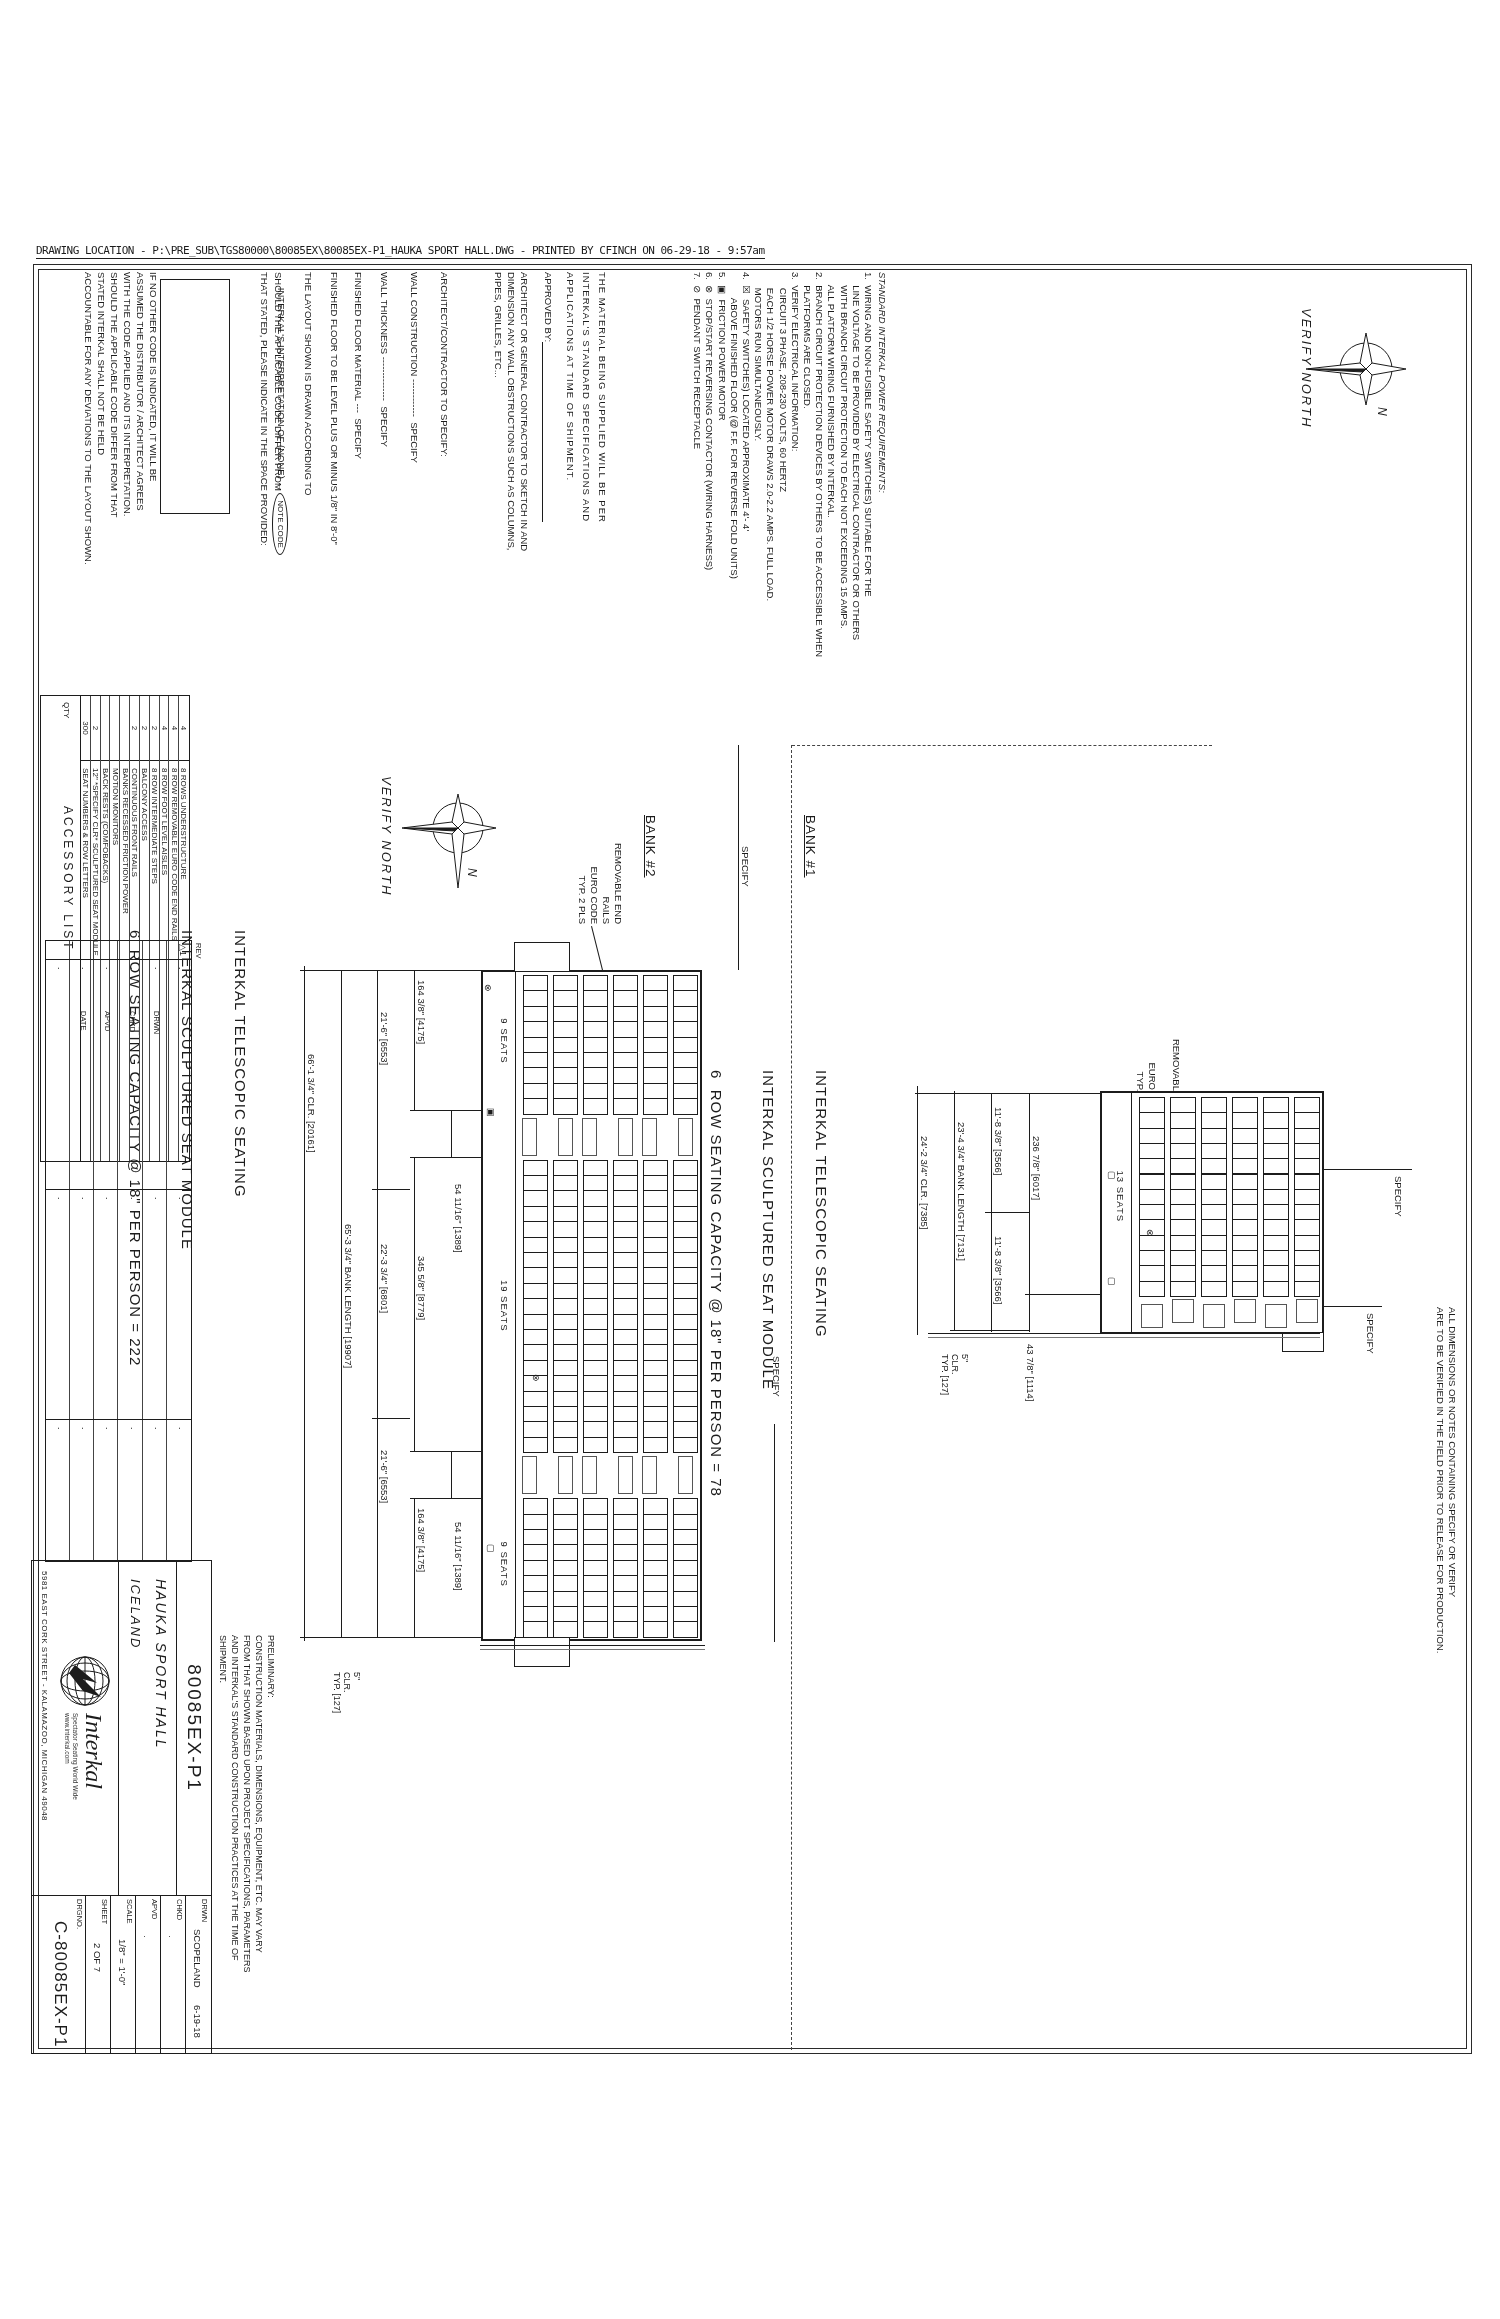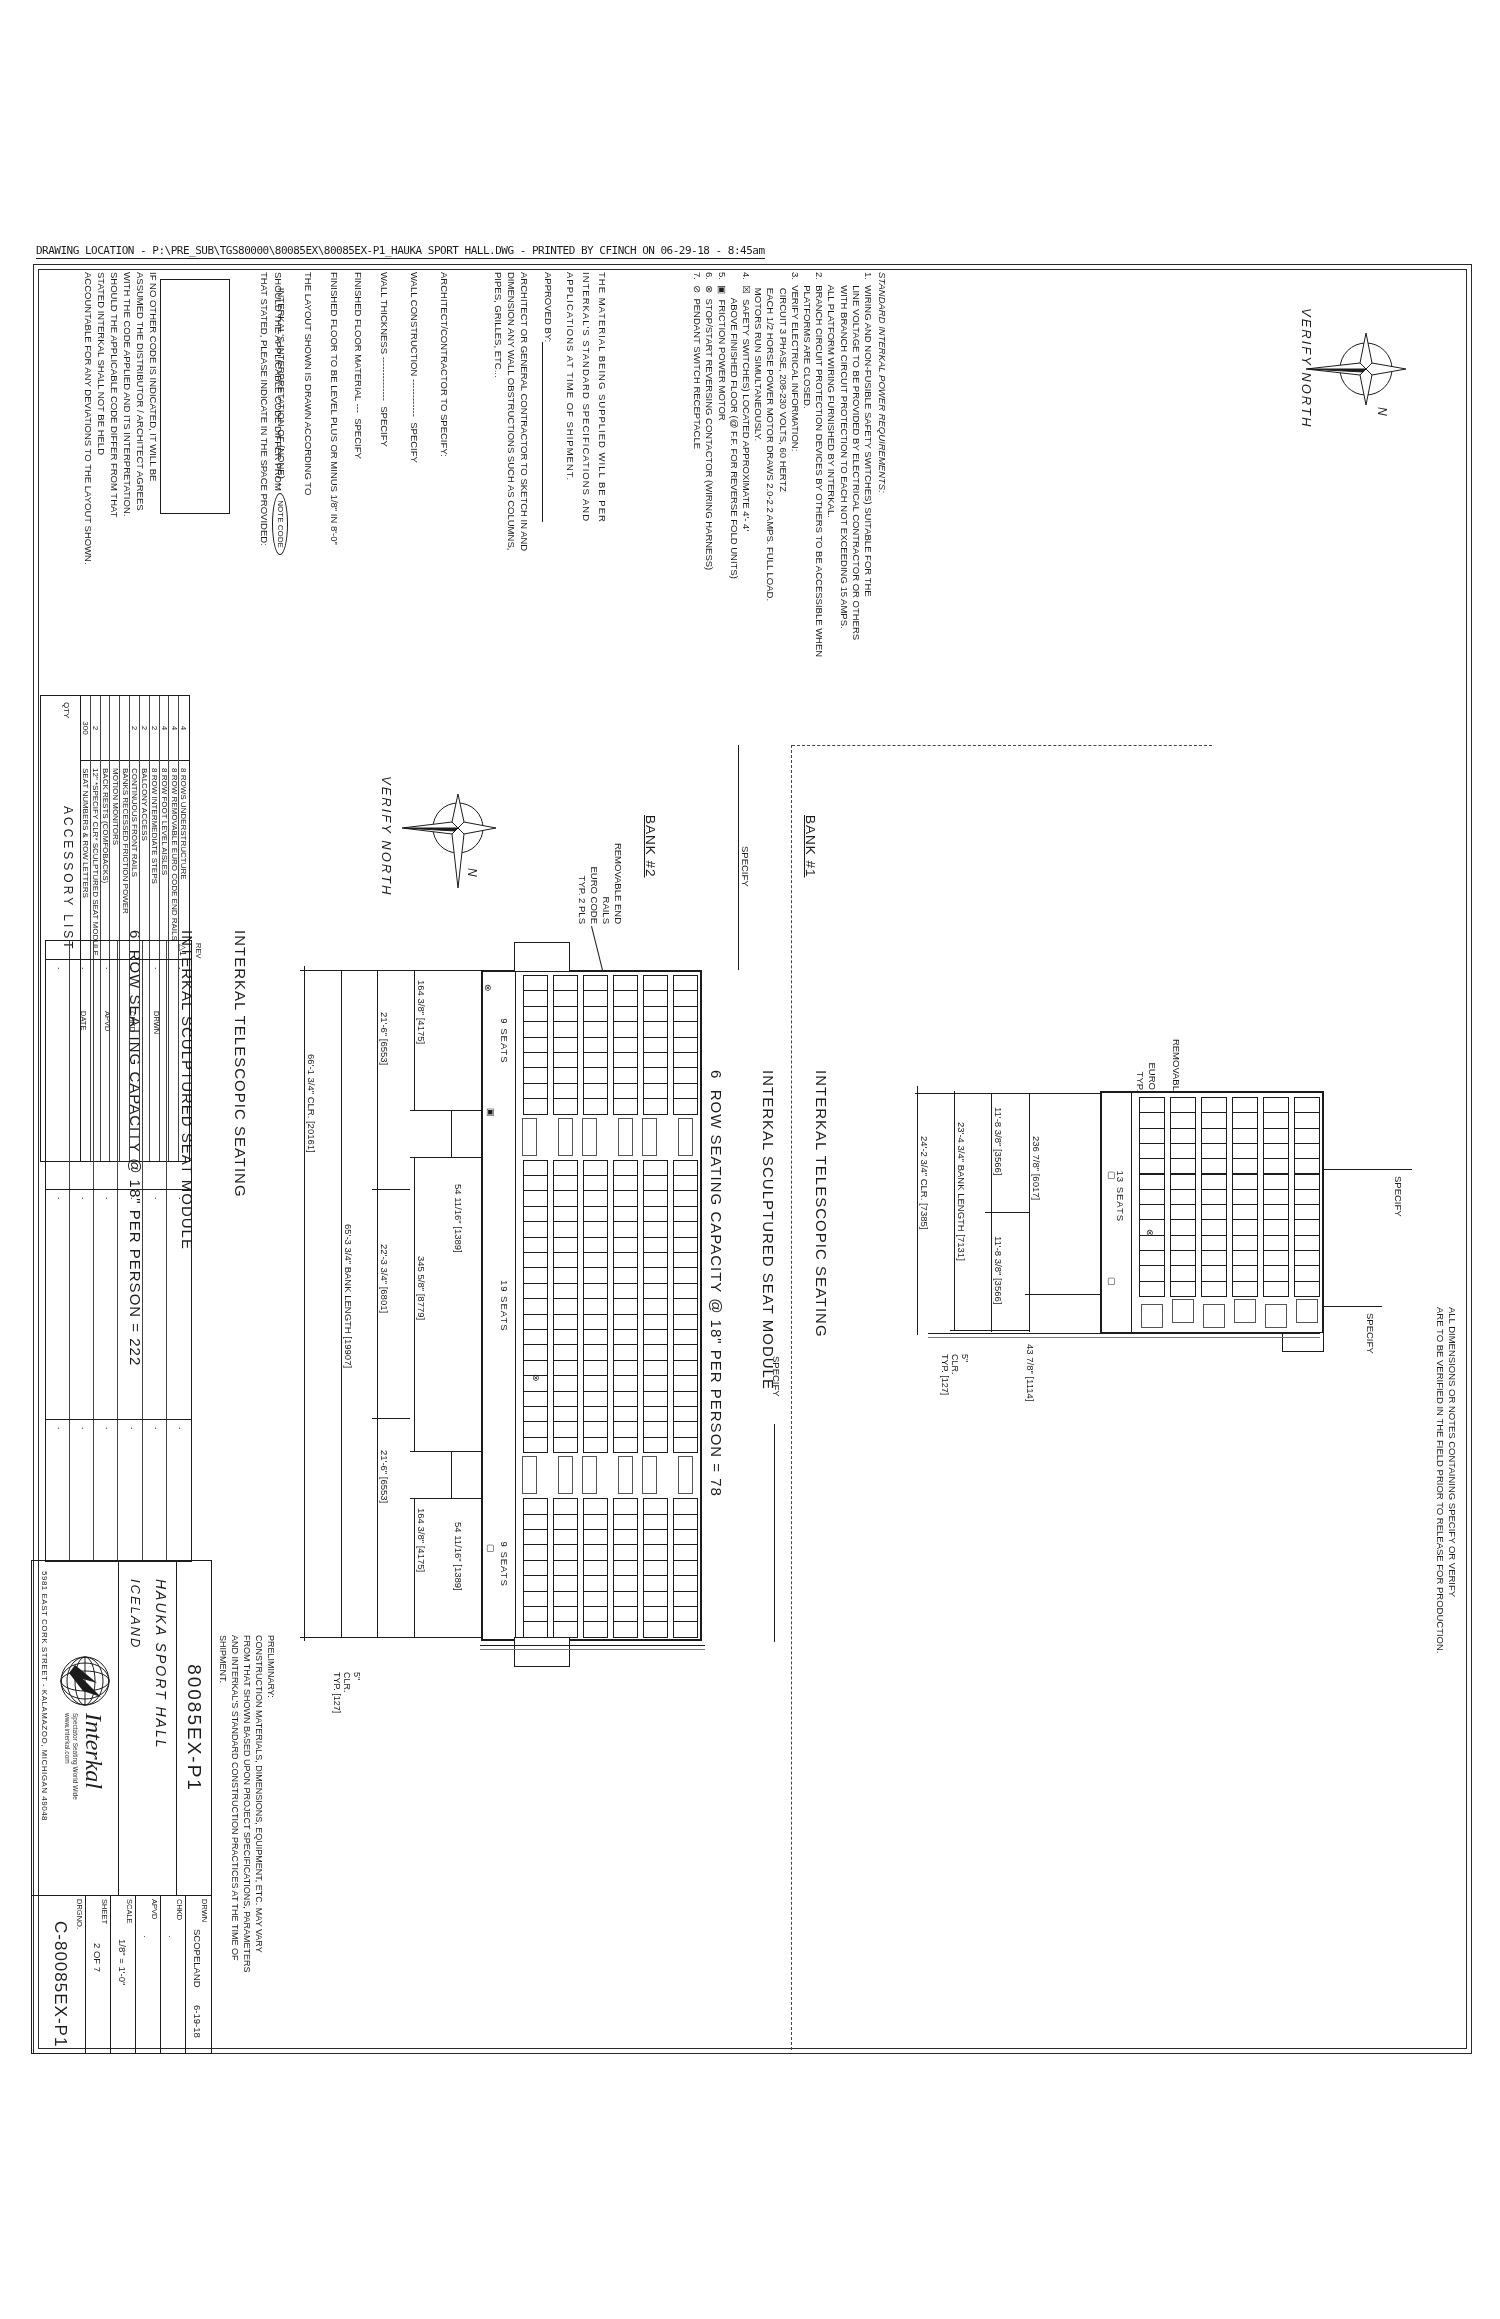--- a/index.html
+++ b/index.html
@@ -30,21 +30,21 @@
   .leader{position:absolute;height:0;border-top:1px solid #1c1c1c;transform-origin:0 0;}
   .cloud{display:inline-block;border:1px solid #1c1c1c;border-radius:50%;padding:1px 6px;font-size:8px;margin-left:3px;}
   .tb-label{font-size:7.5px;color:#222;}
   .tb-val{font-size:9.5px;}
 </style>
 </head>
 <body>
 
 <div id="page">
 
-  <div id="plot-header">DRAWING LOCATION - P:\PRE_SUB\TGS80000\80085EX\80085EX-P1_HAUKA SPORT HALL.DWG - PRINTED BY CFINCH ON  06-29-18 - 8:45am</div>
+  <div id="plot-header">DRAWING LOCATION - P:\PRE_SUB\TGS80000\80085EX\80085EX-P1_HAUKA SPORT HALL.DWG - PRINTED BY CFINCH ON  06-29-18 - 9:57am</div>
 
   <div id="border-outer"></div>
   <div id="border-inner"></div>
 
   <div id="stage">
 
     <svg class="abs" style="left:55px;top:52px" width="115" height="115" viewBox="0 0 115 115">
       <g stroke="#1c1c1c" fill="none" stroke-width="1">
         <circle cx="50" cy="52" r="26"></circle>
         <path d="M50 12 L56 46 L50 52 L44 46 Z" fill="#fff"></path>

